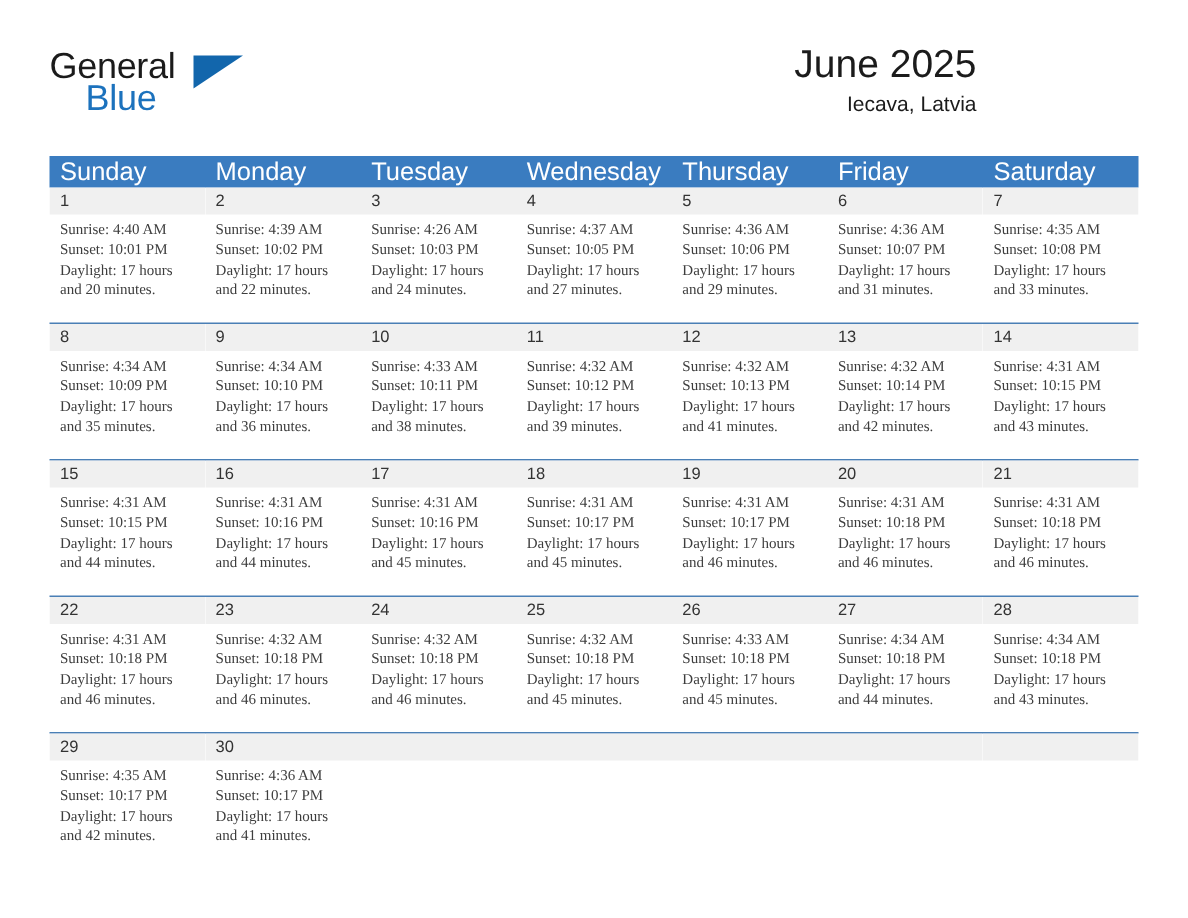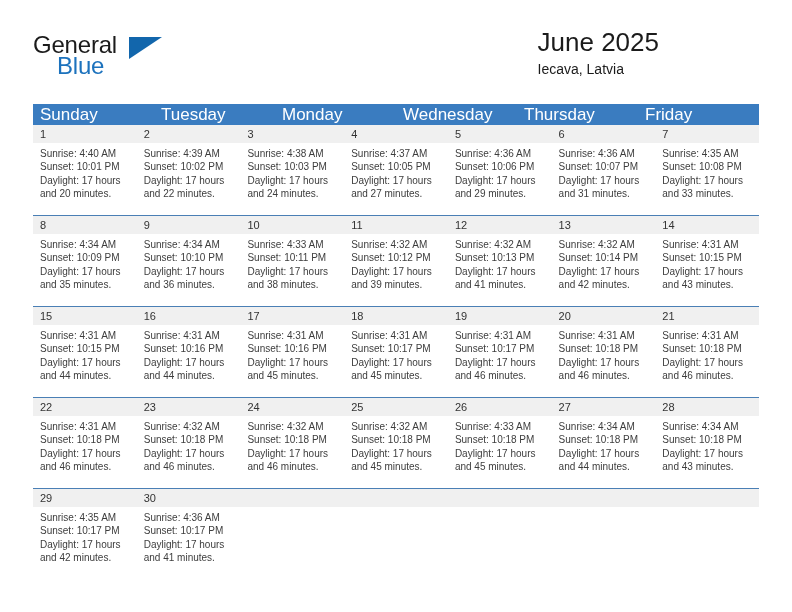--- a/index.html
+++ b/index.html
@@ -56,23 +56,23 @@
     position: absolute;
     left: 96px;
     top: 5px;
     width: 0;
     height: 0;
     border-left: 33px solid #1266ac;
     border-bottom: 22px solid transparent;
   }
   .title-block {
     position: absolute;
-    right: 0;
+    right: 8px;
     top: 0;
-    text-align: left;
+    text-align: right;
   }
   .cal-title {
     font-size: 26px;
     font-weight: normal;
     color: #1b1b1b;
     line-height: 32px;
     white-space: nowrap;
   }
   .cal-subtitle {
     font-size: 14px;
@@ -125,20 +125,21 @@
     height: 18px;
   }
   .day-num {
     font-size: 11px;
     color: #333333;
     line-height: 18px;
     padding-left: 7px;
   }
   .day-body {
     padding: 4px 6px 0 7px;
+    font-family: Liberation Serif, serif;
   }
   .day-line {
     font-size: 10px;
     line-height: 13.4px;
     color: #3d3d3d;
     white-space: nowrap;
   }
   .empty .day-num-band {
     background: #f0f0f0;
   }
@@ -160,25 +161,26 @@
       <div class="cal-title">June 2025</div>
       <div class="cal-subtitle">Iecava, Latvia</div>
     </div>
 
   </div>
 
   <div class="calendar">
 
     <div class="weekdays">
       <div class="weekday">Sunday</div>
+      <div class="weekday">Monday</div>
       <div class="weekday">Tuesday</div>
-      <div class="weekday">Monday</div>
       <div class="weekday">Wednesday</div>
       <div class="weekday">Thursday</div>
       <div class="weekday">Friday</div>
+      <div class="weekday">Saturday</div>
     </div>
 
     <div class="week first">
       <div class="day">
         <div class="day-num-band">
             <div class="day-num">1</div>
           </div>
         <div class="day-body">
           <div class="day-line">Sunrise: 4:40 AM</div>
           <div class="day-line">Sunset: 10:01 PM</div>
@@ -195,21 +197,21 @@
           <div class="day-line">Sunset: 10:02 PM</div>
           <div class="day-line">Daylight: 17 hours</div>
           <div class="day-line">and 22 minutes.</div>
         </div>
       </div>
       <div class="day">
         <div class="day-num-band">
             <div class="day-num">3</div>
           </div>
         <div class="day-body">
-          <div class="day-line">Sunrise: 4:38 AM</div>
+          <div class="day-line">Sunrise: 4:26 AM</div>
           <div class="day-line">Sunset: 10:03 PM</div>
           <div class="day-line">Daylight: 17 hours</div>
           <div class="day-line">and 24 minutes.</div>
         </div>
       </div>
       <div class="day">
         <div class="day-num-band">
             <div class="day-num">4</div>
           </div>
         <div class="day-body">

